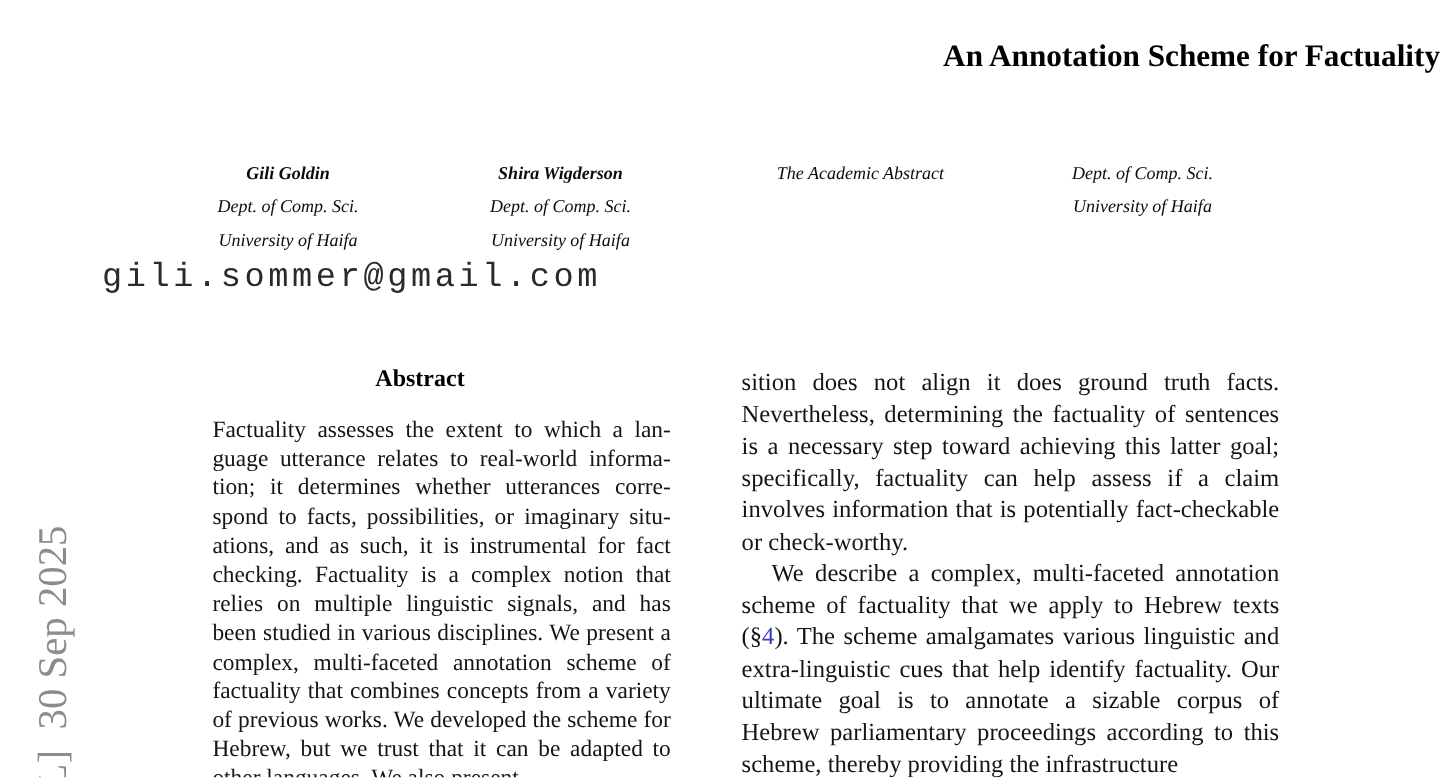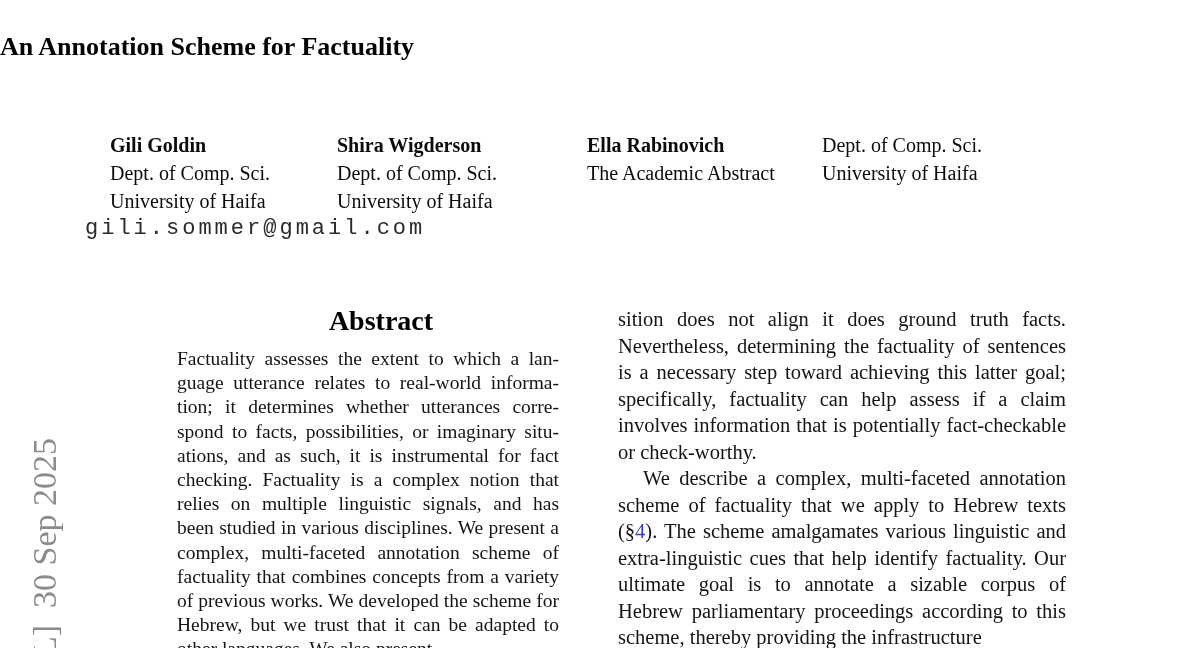--- a/index.html
+++ b/index.html
@@ -30,63 +30,64 @@
     color: #8c8c8c;
     white-space: pre;
   }
 
   
   .title-block {
     position: absolute;
     left: 0;
     top: 31px;
     width: 1200px;
-    text-align: left;
+    text-align: right;
     font-weight: bold;
     font-size: 26px;
     line-height: 31px;
     color: #000000;
   }
 
   
   .author-col {
     position: absolute;
     top: 131px;
     width: 260px;
-    text-align: left;
-    font-size: 20px;
+    text-align: center;
+    font-size: 15px;
     line-height: 28px;
     color: #0b0b0b;
+    font-style: italic;
   }
   .author-col .author-name { font-weight: bold; }
   #author-0 { left: 110px; }
   #author-1 { left: 337px; }
   #author-2 { left: 587px; }
   #author-3 { left: 822px; }
 
   .email {
     position: absolute;
     left: 85px;
     top: 216px;
     font-family: "Liberation Mono", monospace;
-    font-size: 22px;
+    font-size: 28px;
     letter-spacing: 3px;
     color: #2a2a2a;
     white-space: pre;
   }
 
   
   .abstract-heading {
     position: absolute;
-    left: 166px;
+    left: 135px;
     top: 305px;
     width: 430px;
     text-align: center;
     font-weight: bold;
-    font-size: 28px;
+    font-size: 20px;
     color: #000000;
   }
   .abstract-body {
     position: absolute;
     left: 177px;
     top: 347px;
     width: 382px;
     font-size: 19.5px;
     line-height: 24.2px;
     text-align: justify;
@@ -131,21 +132,20 @@
     <div>University of Haifa</div>
   </div>
 
   <div class="author-col" id="author-1">
     <div class="author-name">Shira Wigderson</div>
     <div>Dept. of Comp. Sci.</div>
     <div>University of Haifa</div>
   </div>
 
   <div class="author-col" id="author-2">
-    <div class="author-name">Ella Rabinovich</div>
     <div>The Academic Abstract</div>
   </div>
 
   <div class="author-col" id="author-3">
     <div>Dept. of Comp. Sci.</div>
     <div>University of Haifa</div>
   </div>
 
   <div class="email">gili.sommer@gmail.com</div>
 

